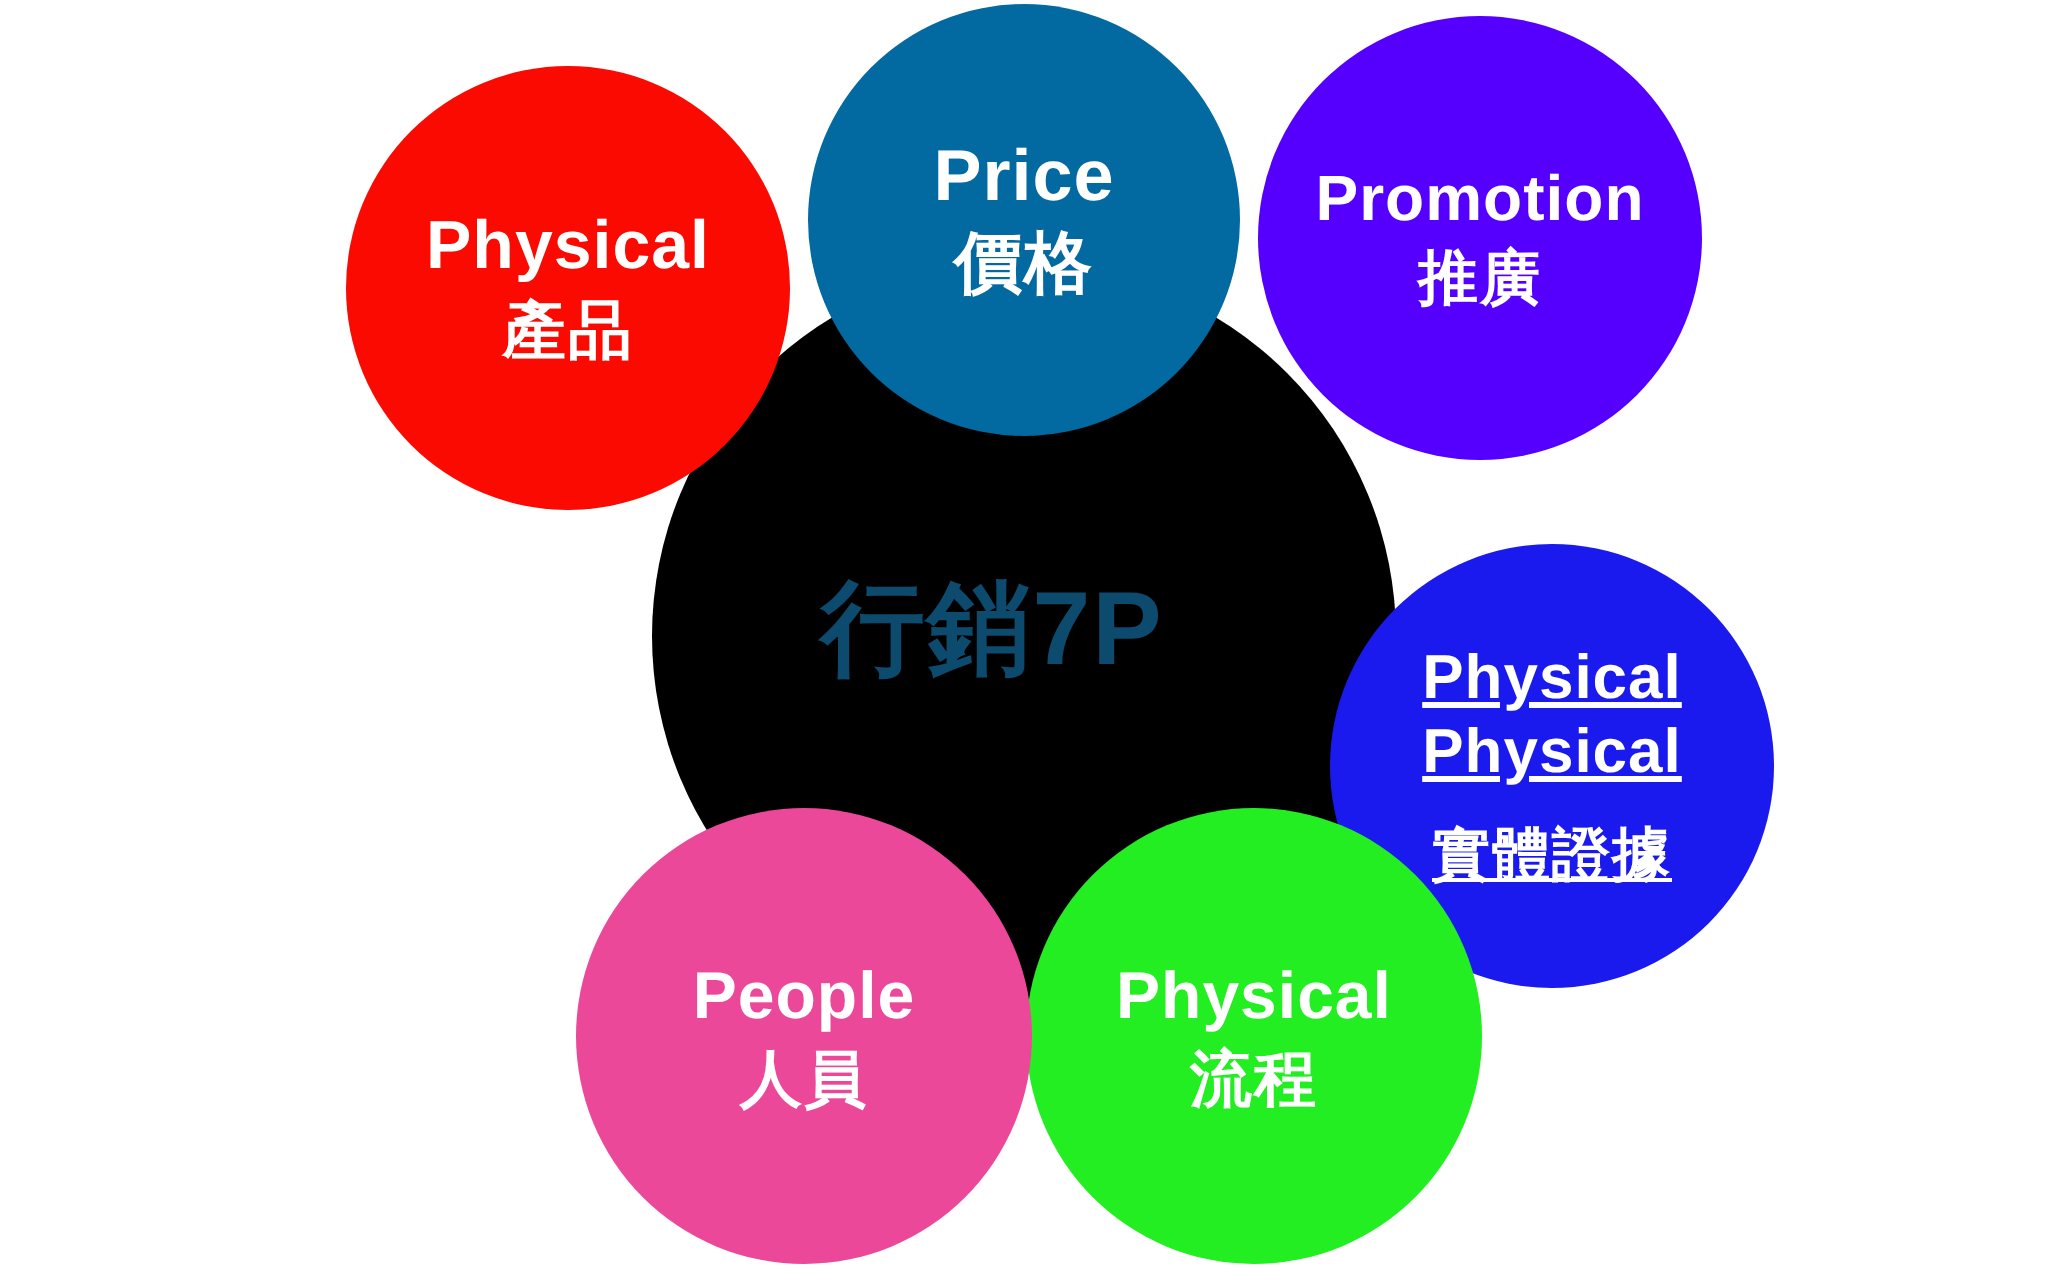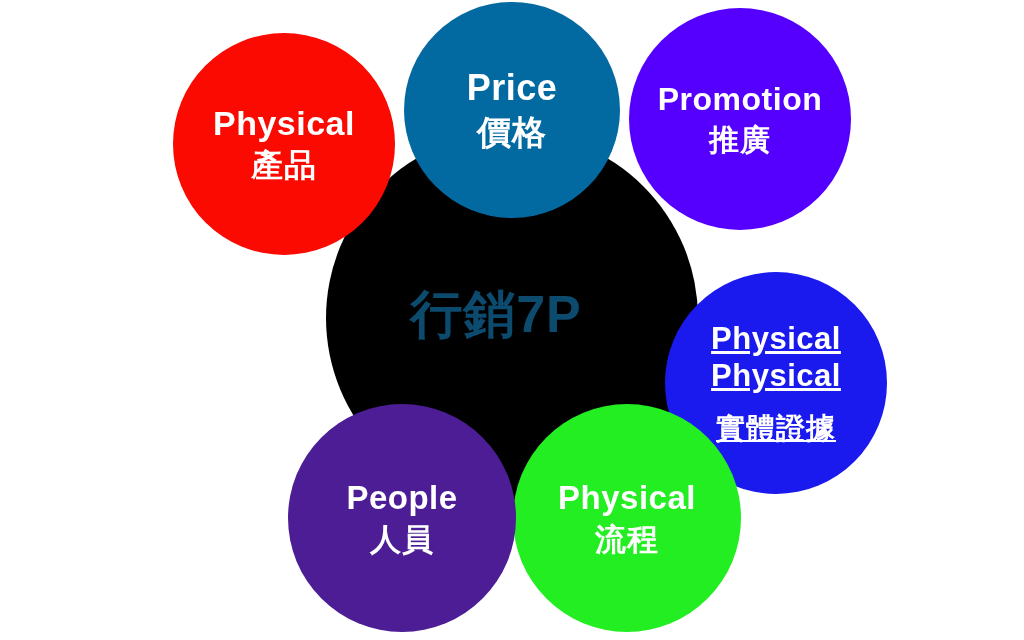--- a/index.html
+++ b/index.html
@@ -118,21 +118,21 @@
       <span>Physical</span>
     </span>
     <span class="zh">實體證據</span>
   </div>
 
   <div class="petal" id="petal-process" style="background: rgb(34, 238, 34); color: rgb(255, 255, 255);">
     <span class="en">Physical</span>
     <span class="zh">流程</span>
   </div>
 
-  <div class="petal" id="petal-people" style="background: #4c1d95; color: rgb(255, 255, 255); align-items: center;">
+  <div class="petal" id="petal-people" style="background: #ec4899; color: rgb(255, 255, 255); align-items: center;">
     <span class="en">People</span>
     <span class="zh">人員</span>
   </div>
 
 
   <div class="center-label" id="center-label" style="color: #0c4a6e; font-size: 52px; width: 372px; left: 310px; top: 280px;">行銷7P</div>
 
 </div>
 
 </body></html>

